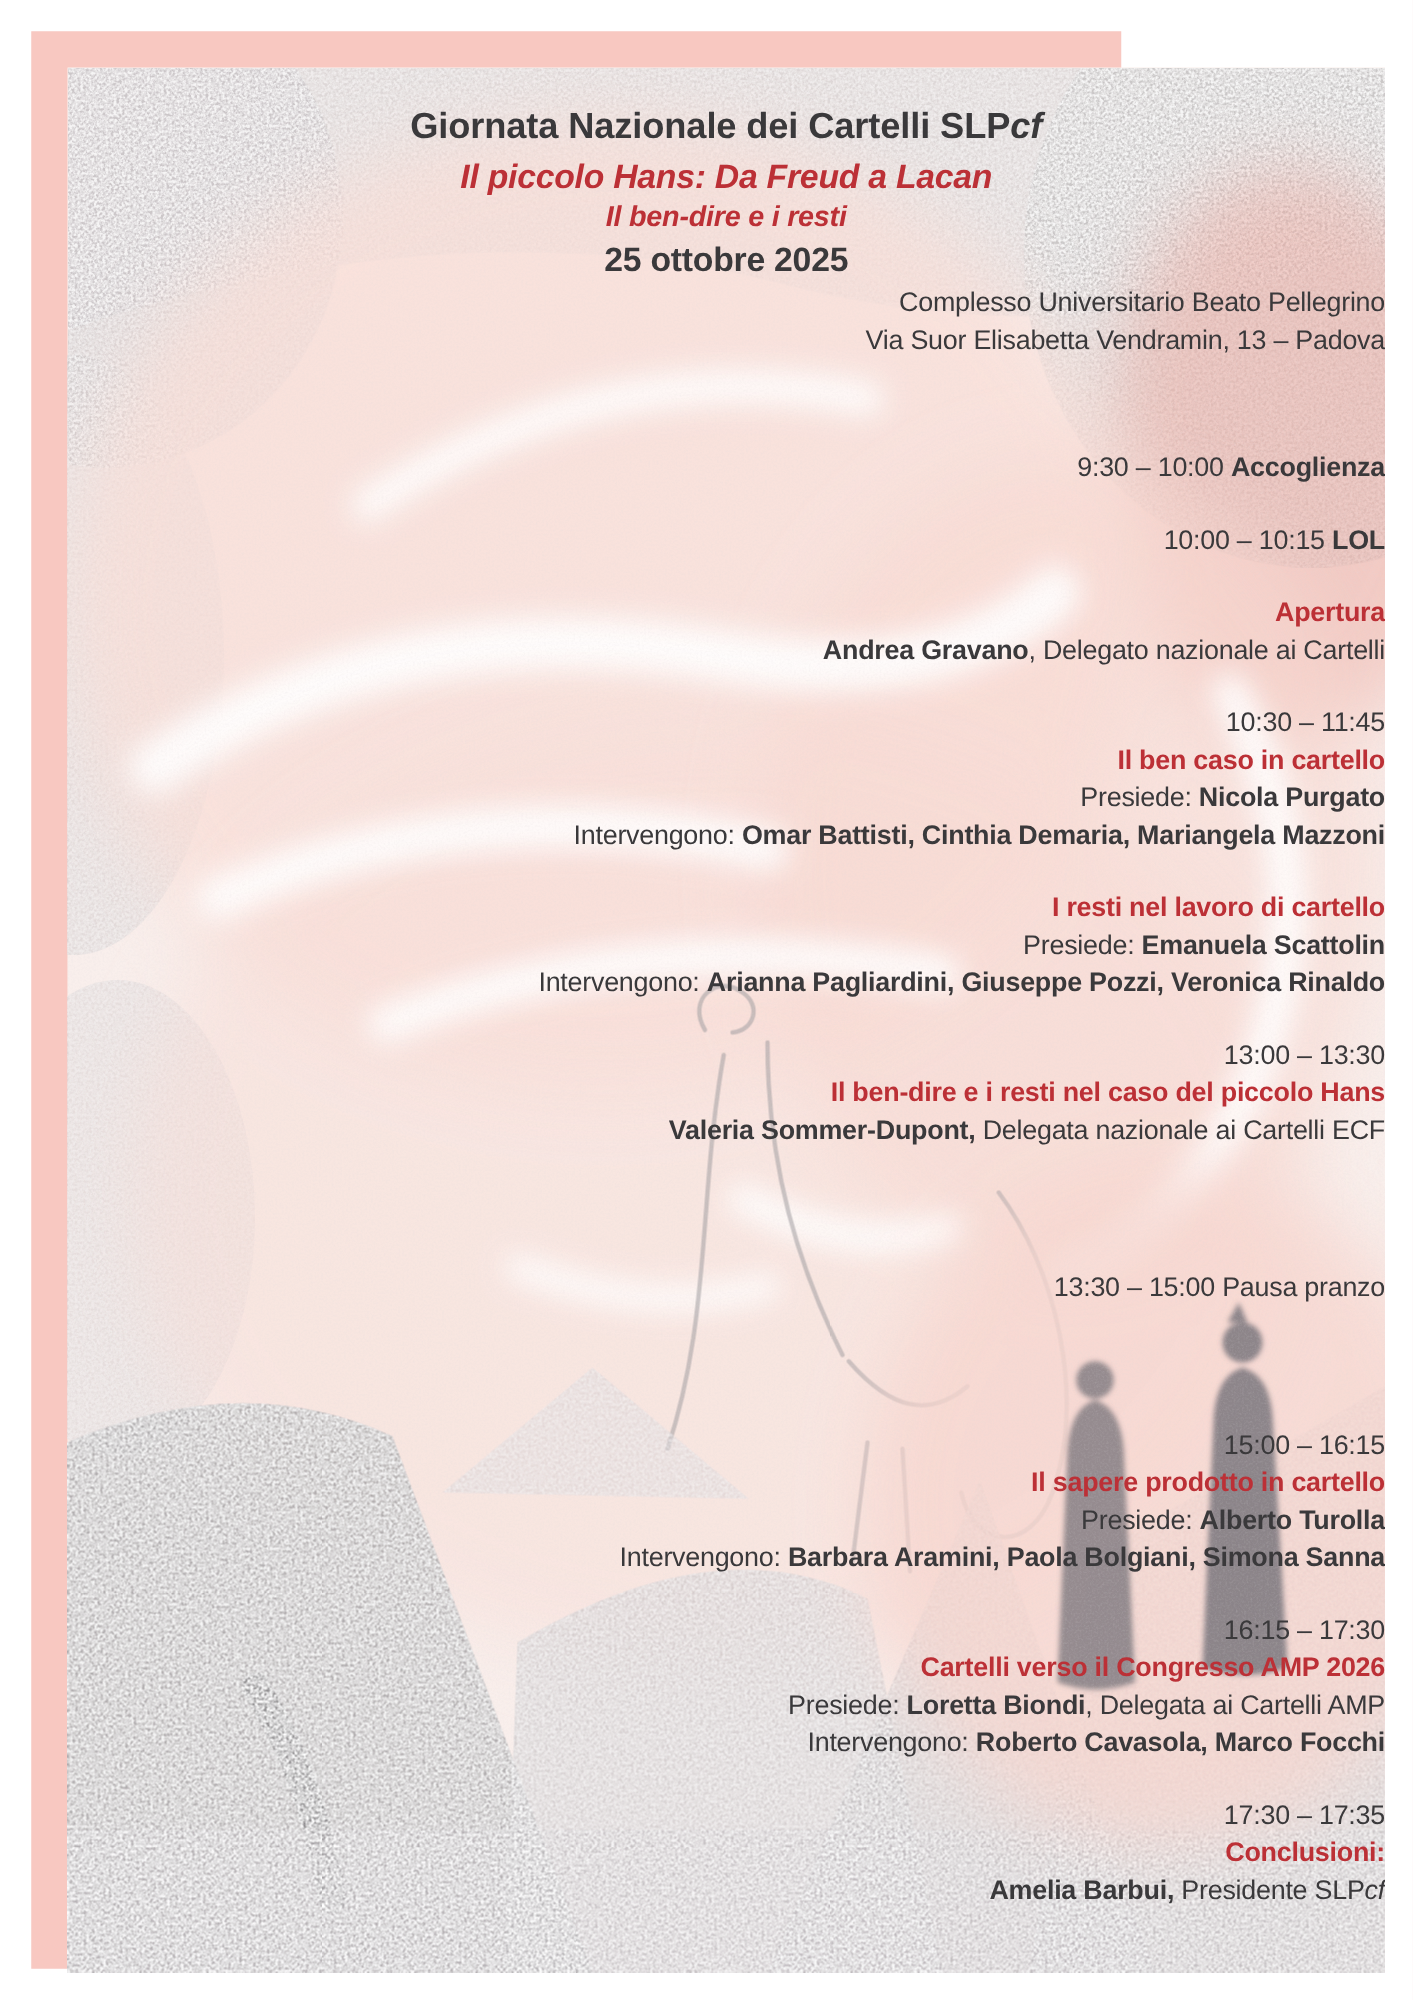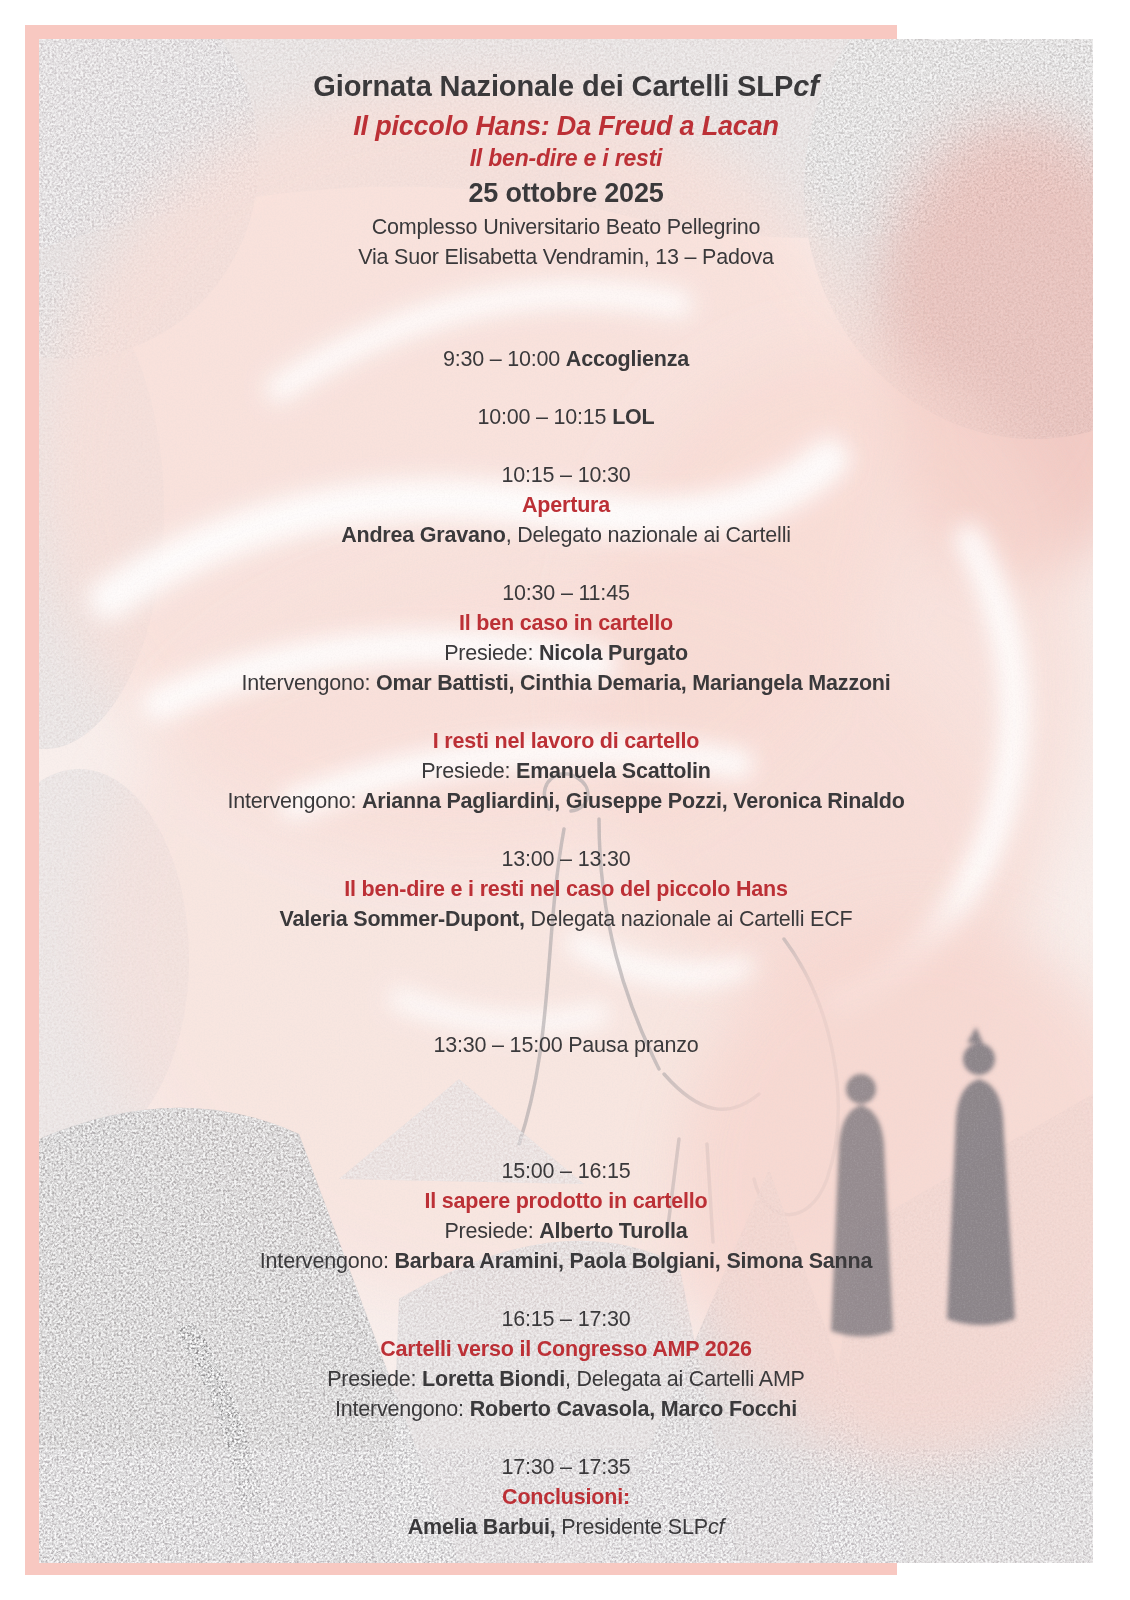--- a/index.html
+++ b/index.html
@@ -10,21 +10,21 @@
     height: 1600px;
     font-family: "Liberation Sans", sans-serif;
     overflow: hidden;
   }
   .frame {
     position: absolute;
     left: 25px; top: 25px;
     width: 872px; height: 1550px;
     background: #f8c8c1;
     box-sizing: border-box;
-    padding: 14px;
+    padding: 29px;
   }
   .poster {
     position: relative;
     width: 1054px; height: 1524px;
     background: #f9efec;
     overflow: hidden;
   }
   .bg-art {
     position: absolute;
     left: 0; top: 0;
@@ -38,21 +38,21 @@
     text-align: center;
     padding-top: 24px;
     color: #3a393b;
     letter-spacing: -0.2px;
   }
   .line { white-space: nowrap; }
   .h1  { font-size: 29px; line-height: 46px; letter-spacing: -0.1px; }
   .h2  { font-size: 27px; line-height: 34px; }
   .h3  { font-size: 23px; line-height: 31px; }
   .h4  { font-size: 27px; line-height: 38px; }
-  .body{ font-size: 21.5px; line-height: 30px; }
+  .body{ font-size: 21.5px; line-height: 30px; text-align: right; }
 
   .seg-p  { font-weight: 400; }
   .seg-b  { font-weight: 700; }
   .seg-i  { font-weight: 400; font-style: italic; }
   .seg-bi { font-weight: 700; font-style: italic; }
   .seg-r  { font-weight: 700; color: #bc3036; }
   .seg-ri { font-weight: 700; font-style: italic; color: #bc3036; }
 
   .block.gap-md { margin-top: 28px; }
   .block.gap-lg { margin-top: 96px; }
@@ -167,21 +167,20 @@
           <div class="line body"><span class="seg-p">Via Suor Elisabetta Vendramin, 13 – Padova</span></div>
         </div>
       <div>
           <div class="block gap-xl">
             <div class="line body"><span class="seg-p">9:30 – 10:00 </span><span class="seg-b">Accoglienza</span></div>
           </div>
           <div class="block gap-md">
             <div class="line body"><span class="seg-p">10:00 – 10:15 </span><span class="seg-b">LOL</span></div>
           </div>
           <div class="block gap-md">
-            <div class="line body"><span class="seg-p">10:15 – 10:30</span></div>
             <div class="line body"><span class="seg-r">Apertura</span></div>
             <div class="line body"><span class="seg-b">Andrea Gravano</span><span class="seg-p">, Delegato nazionale ai Cartelli</span></div>
           </div>
           <div class="block gap-md">
             <div class="line body"><span class="seg-p">10:30 – 11:45</span></div>
             <div class="line body"><span class="seg-r">Il ben caso in cartello</span></div>
             <div class="line body"><span class="seg-p">Presiede: </span><span class="seg-b">Nicola Purgato</span></div>
             <div class="line body"><span class="seg-p">Intervengono: </span><span class="seg-b">Omar Battisti, Cinthia Demaria, Mariangela Mazzoni</span></div>
           </div>
           <div class="block gap-md">

